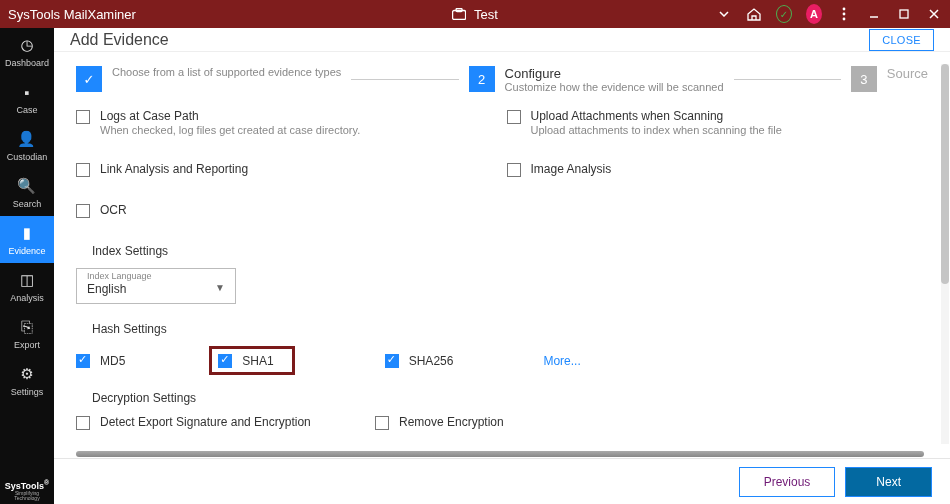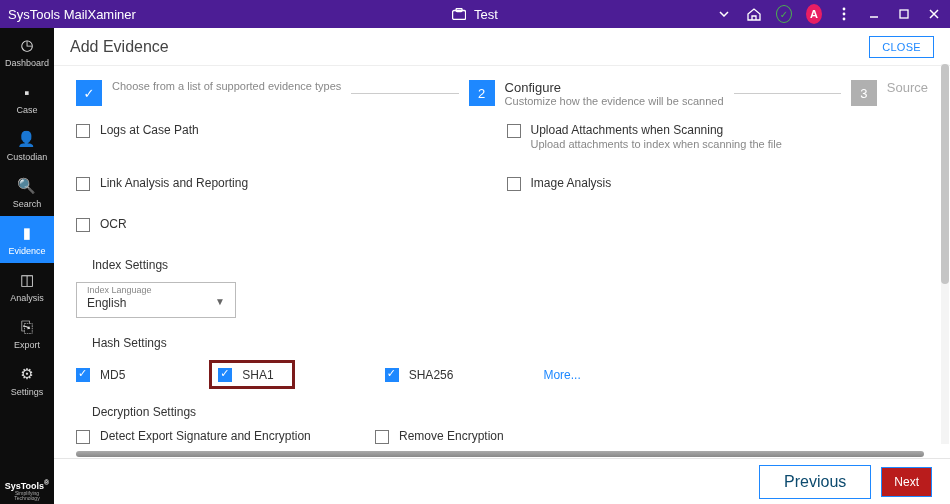--- a/index.html
+++ b/index.html
@@ -1,38 +1,38 @@
 <!DOCTYPE html>
 <html><head>
   <meta charset="utf-8">
   <style>
     * { margin:0; padding:0; box-sizing:border-box; font-family:Arial,Helvetica,sans-serif; }
     body { width:950px; height:504px; overflow:hidden; background:#fff; position:relative; }
-    .titlebar { height:28px; background:#4c1d95; color:#fff; display:flex; align-items:center; padding:0 8px; font-size:13px; position:relative; }
+    .titlebar { height:28px; background:#7f1d1d; color:#fff; display:flex; align-items:center; padding:0 8px; font-size:13px; position:relative; }
     .titlebar .title { font-weight:500; }
     .titlebar .center { position:absolute; left:50%; transform:translateX(-50%); display:flex; align-items:center; gap:8px; }
     .titlebar .icon { width:14px; height:14px; display:inline-flex; align-items:center; justify-content:center; }
     .titlebar .right { margin-left:auto; display:flex; align-items:center; gap:14px; }
     .titlebar .right .btn { cursor:pointer; display:flex; align-items:center; justify-content:center; width:16px; height:16px; }
     .avatar { width:20px; height:20px; border-radius:50%; background:#e91e63; display:flex; align-items:center; justify-content:center; font-size:11px; font-weight:bold; }
     .circle-check { width:18px; height:18px; border-radius:50%; border:1.5px solid #4caf50; display:flex; align-items:center; justify-content:center; color:#4caf50; font-size:10px; }
 
     .app { display:flex; height:476px; }
 
     .sidebar { width:54px; background:#0d0d0d; display:flex; flex-direction:column; color:#ccc; font-size:9px; text-align:center; }
     .sideitem { padding:8px 2px 7px; cursor:pointer; display:flex; flex-direction:column; align-items:center; gap:4px; }
     .sideitem .sicon { font-size:15px; color:#ddd; }
     .sideitem.active { background:#1e88ff; color:#fff; }
     .sideitem.active .sicon { color:#fff; }
     .sidebar .spacer { flex:1; }
     .logo { padding:3px 2px; font-size:9px; color:#fff; font-weight:bold; line-height:1; }
     .logo .sub { font-size:5px; color:#aaa; font-weight:normal; }
 
     .main { flex:1; display:flex; flex-direction:column; position:relative; }
-    .header { height:38px; border-bottom:1px solid #eee; display:flex; align-items:center; padding:0 16px; }
+    .header { height:24px; border-bottom:1px solid #eee; display:flex; align-items:center; padding:0 16px; }
     .header h1 { font-size:16px; font-weight:400; color:#444; }
     .close-btn { margin-left:auto; border:1px solid #1e88ff; color:#1e88ff; background:#fff; padding:4px 12px; font-size:11px; cursor:pointer; letter-spacing:0.3px; }
 
     .content { flex:1; padding:14px 22px 4px; overflow-y:auto; position:relative; }
 
     .stepper { display:flex; align-items:flex-start; gap:10px; margin-bottom:16px; }
     .step { display:flex; align-items:flex-start; gap:10px; }
     .stepnum { width:26px; height:26px; background:#1e88ff; color:#fff; display:flex; align-items:center; justify-content:center; font-size:13px; font-weight:500; flex-shrink:0; }
     .stepnum.grey { background:#b0b0b0; }
     .steptext .t { font-size:13px; color:#333; }
@@ -55,22 +55,22 @@
     .dropdown .dval { font-size:12px; color:#333; }
     .dropdown .arrow { position:absolute; right:10px; top:13px; font-size:10px; color:#666; }
 
     .hashrow { display:flex; align-items:center; gap:90px; margin-bottom:16px; }
     .hashitem { display:flex; align-items:center; gap:10px; }
     .hashitem .htxt { font-size:12px; color:#333; }
     .more { color:#1e88ff; font-size:12px; cursor:pointer; }
     .hl { border:3px solid #7b1a1a; padding:4px 18px 4px 6px; margin-left:-6px; }
 
     .footer { height:46px; border-top:1px solid #e5e5e5; display:flex; justify-content:flex-end; align-items:center; gap:10px; padding:0 18px; }
-    .btn-outline { border:1px solid #1e88ff; color:#0c4a6e; background:#fff; padding:7px 24px; font-size:16px; cursor:pointer; }
-    .btn-fill { border:1px solid #1e88ff; color:#fff; background:#b91c1c; padding:7px 12px; font-size:12px; cursor:pointer; }
+    .btn-outline { border:1px solid #1e88ff; color:#701a75; background:#fff; padding:7px 24px; font-size:12px; cursor:pointer; }
+    .btn-fill { border:1px solid #1e88ff; color:#fff; background:#0369a1; padding:7px 30px; font-size:12px; cursor:pointer; }
 
     .scrollbar-v { position:absolute; right:1px; top:36px; width:8px; height:380px; background:#f4f4f4; }
     .thumb-v { width:8px; height:220px; background:#c5c5c5; border-radius:4px; }
     .scrollbar-h { position:absolute; left:22px; right:26px; bottom:1px; height:6px; background:linear-gradient(#aaa,#888); border-radius:3px; }
   </style>
 </head>
 <body>
 
 <div class="titlebar">
   <span class="title">SysTools MailXaminer</span>
@@ -193,20 +193,21 @@
             </div>
         </div>
       </div>
 
       <div class="row">
         <div class="col">
           <div class="opt">
               <span class="cbox"></span>
               <div class="lbl">
                 <div class="t">Logs at Case Path</div>
+                <div class="d">When checked, log files get created at case directory.</div>
               </div>
             </div>
         </div>
         <div class="col">
           <div class="opt">
               <span class="cbox"></span>
               <div class="lbl">
                 <div class="t">Upload Attachments when Scanning</div>
                 <div class="d">Upload attachments to index when scanning the file</div>
               </div>

